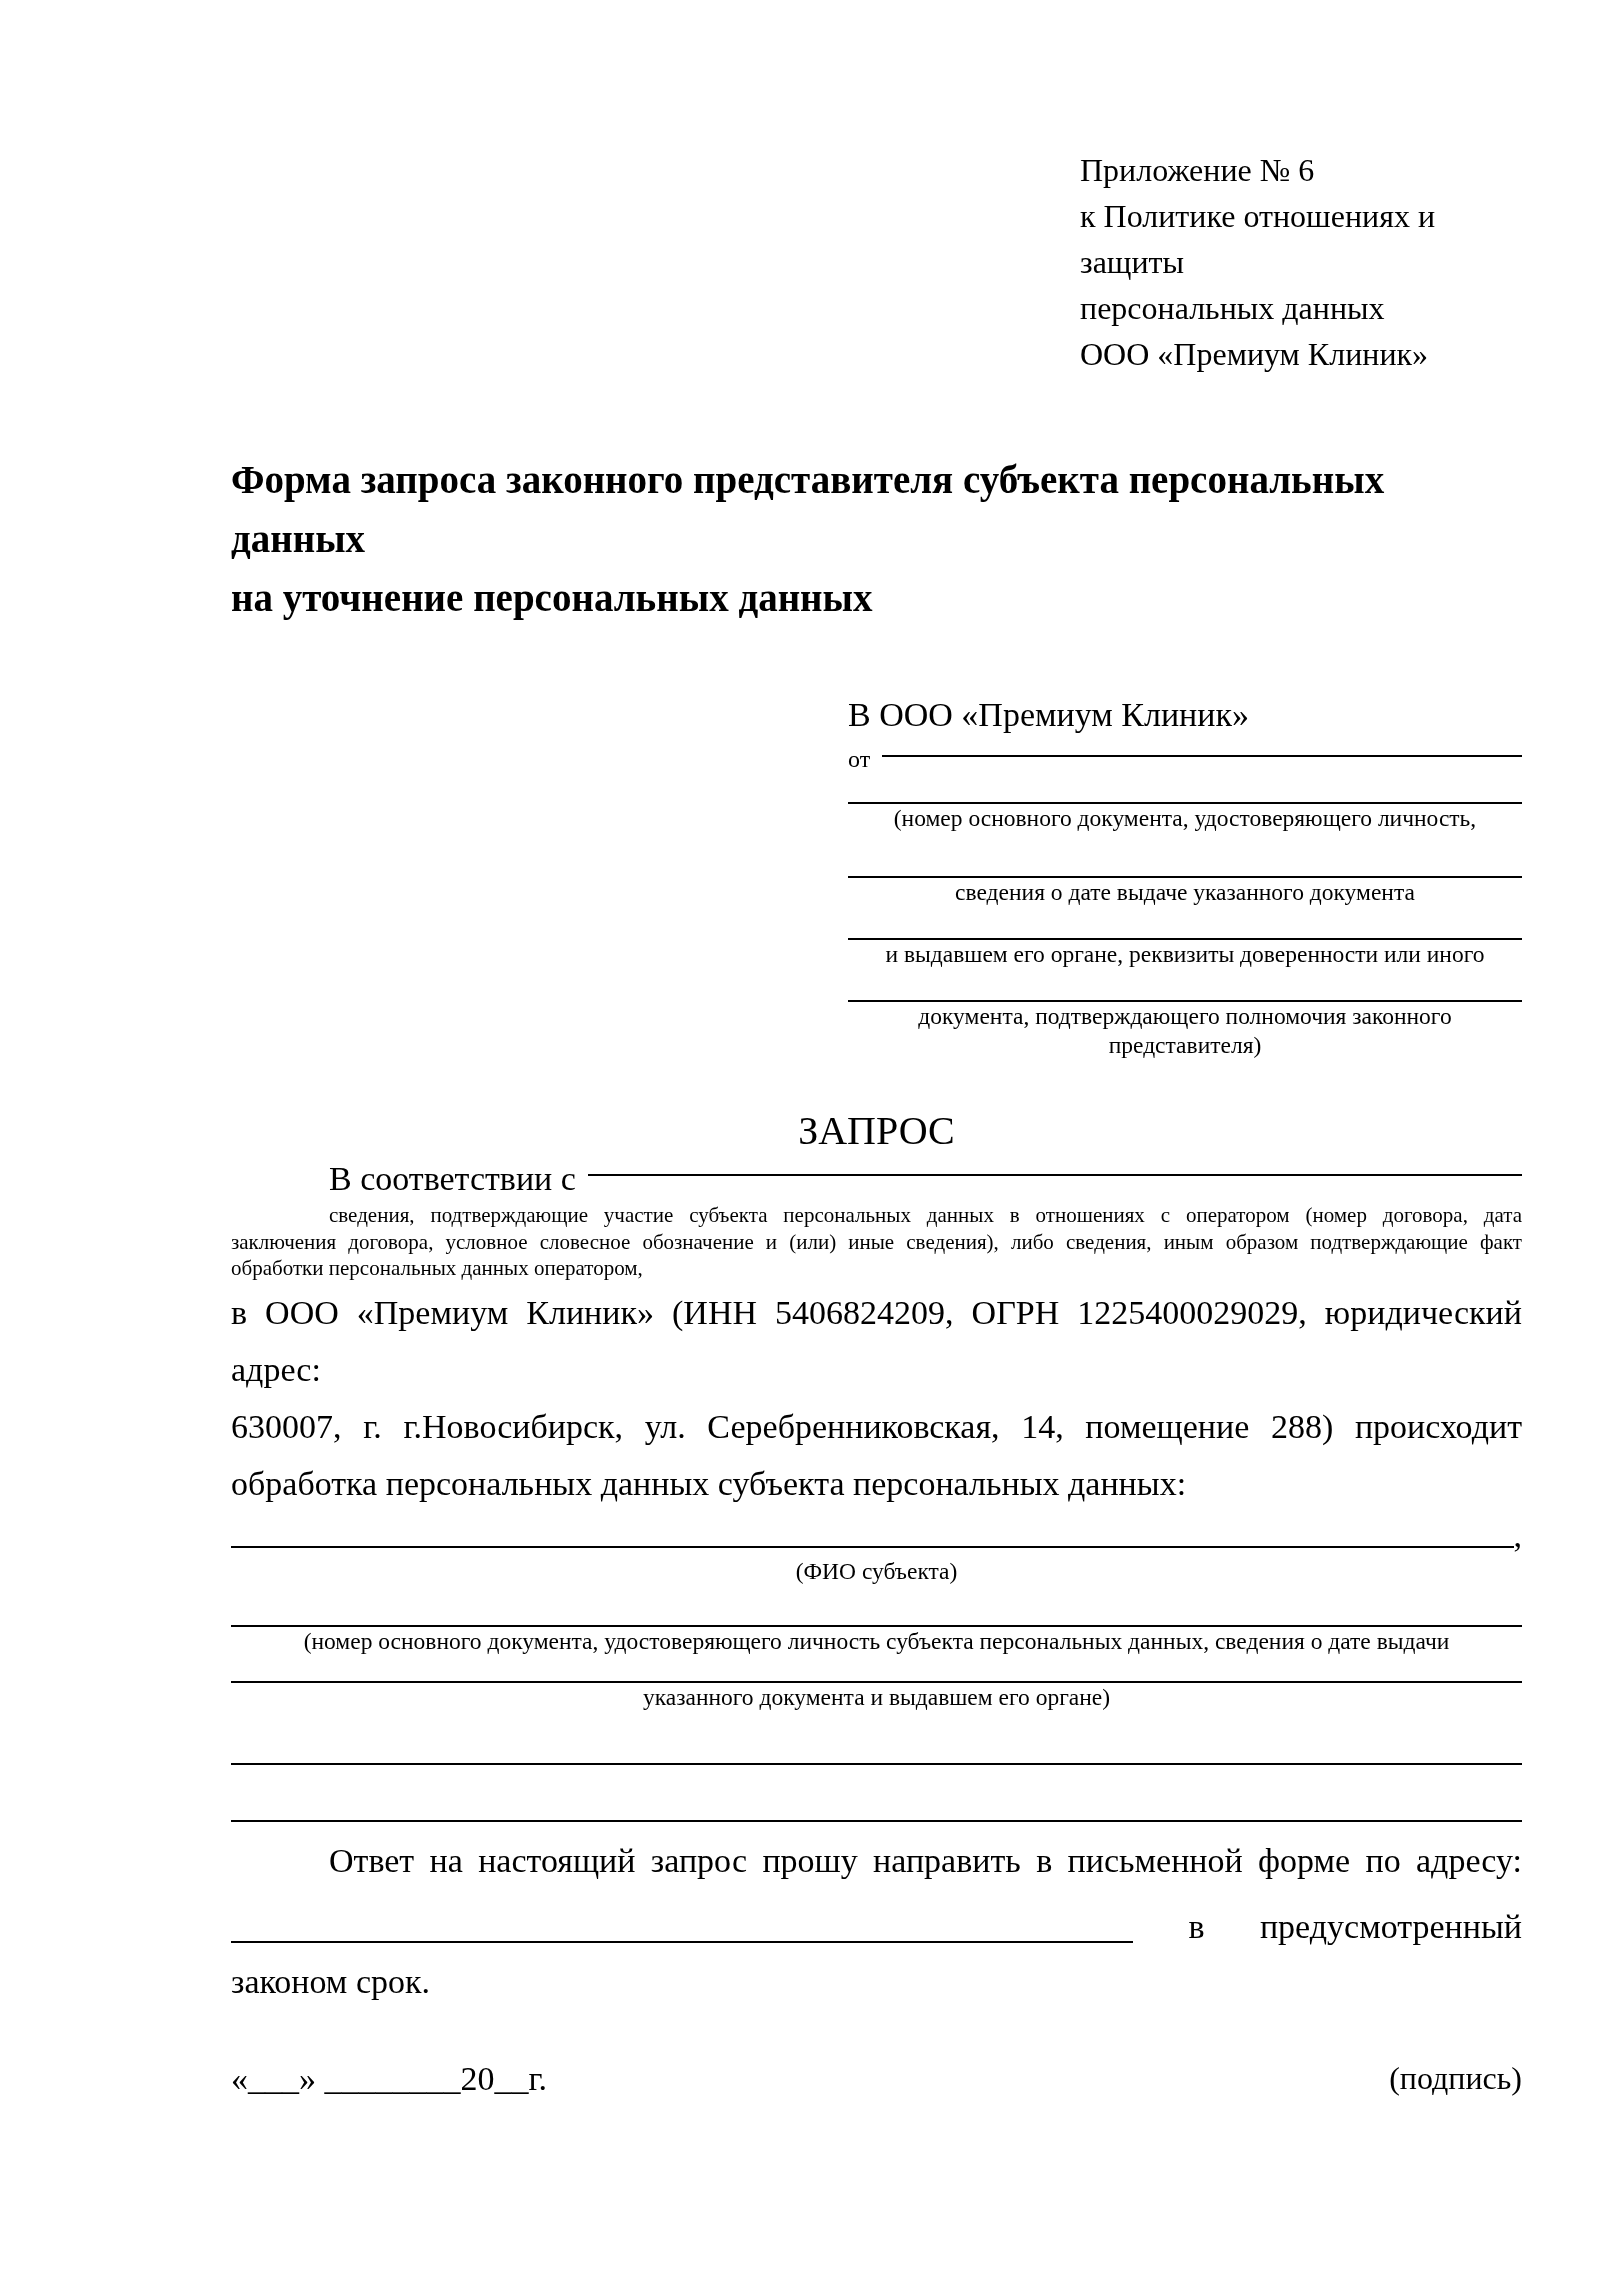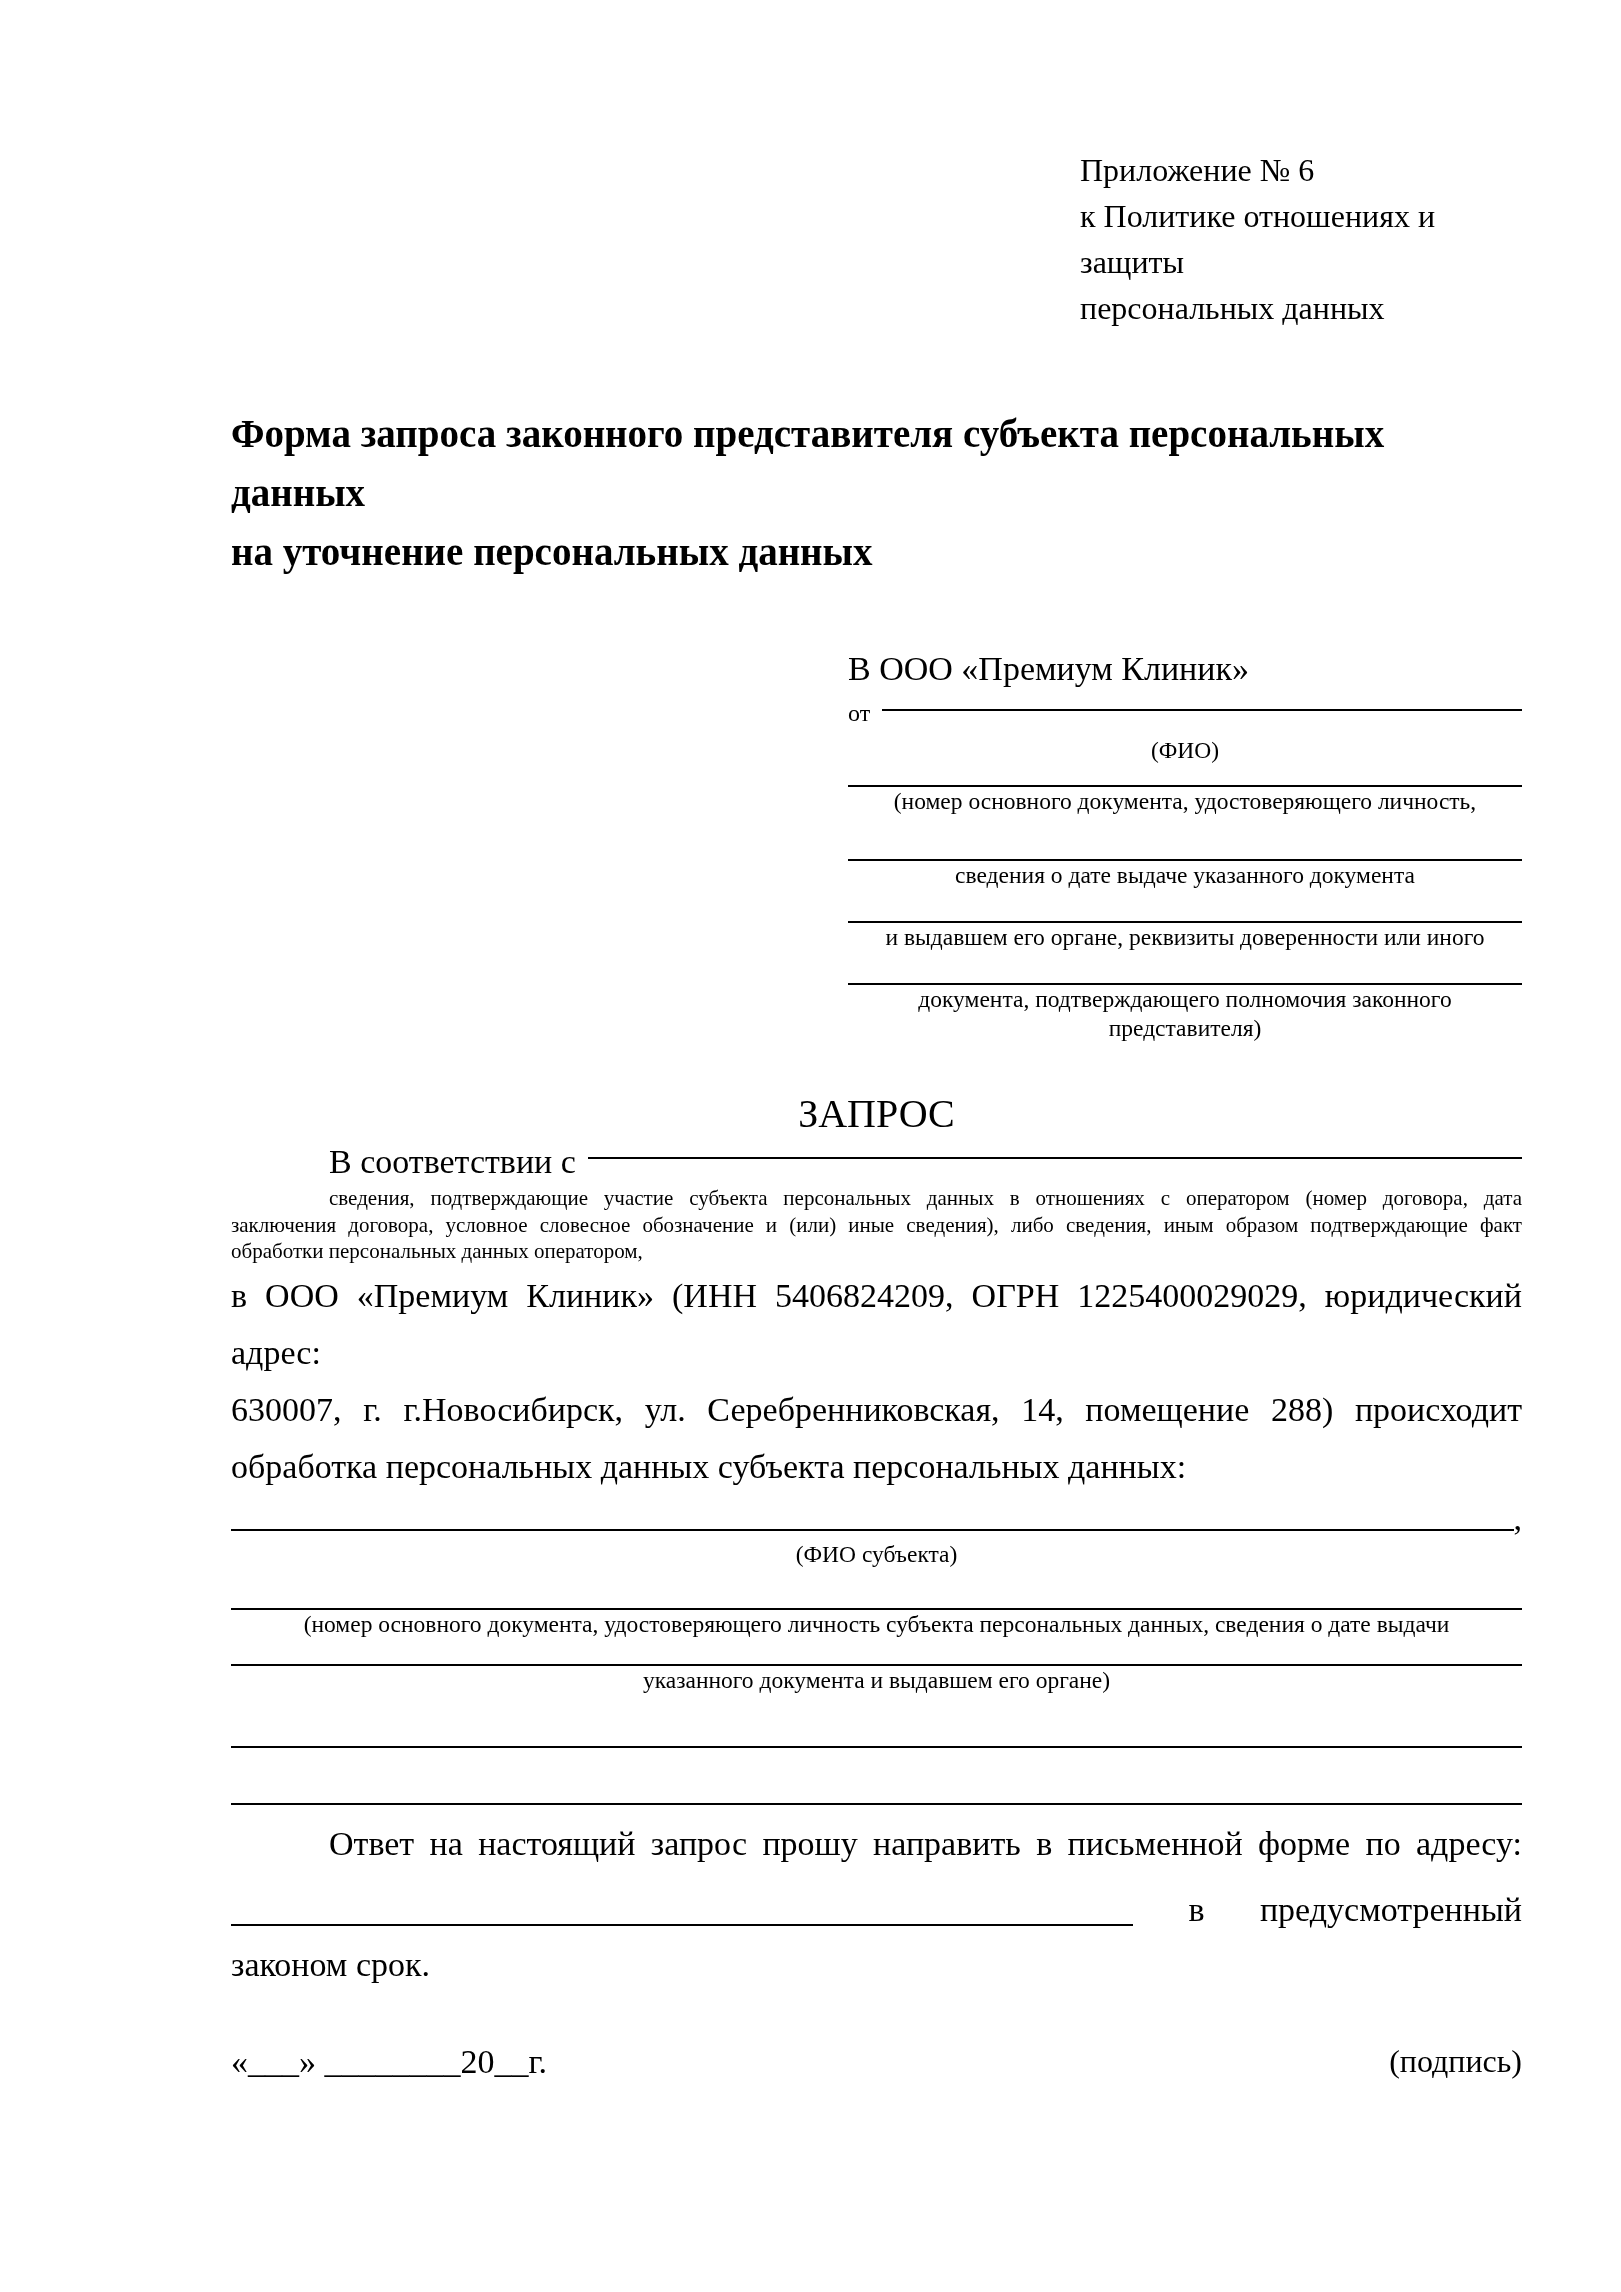--- a/index.html
+++ b/index.html
@@ -66,34 +66,34 @@
 </head>
 <body>
 
 <div class="page">
   <div class="content">
 
     <div class="hdr-block">
       <div>Приложение № 6</div>
       <div>к Политике отношениях и защиты</div>
       <div>персональных данных</div>
+      <div>ООО «Премиум Клиник»</div>
     </div>
 
     <div class="doc-title">
       <div>Форма запроса законного представителя субъекта персональных данных</div>
       <div>на уточнение персональных данных</div>
     </div>
 
     <div class="addr">
       <div class="addr-to">В ООО «Премиум Клиник»</div>
       <div class="addr-from">
         <span>от</span>
         <span class="fill-line"></span>
       </div>
-      <div class="caption">(ФИО)</div>
 
       <div class="addr-field-1">
         <div class="rule"></div>
         <div class="caption">(номер основного документа, удостоверяющего личность,</div>
       </div>
       <div class="addr-field-2">
         <div class="rule"></div>
         <div class="caption">сведения о дате выдаче указанного документа</div>
       </div>
       <div class="addr-field-n">

